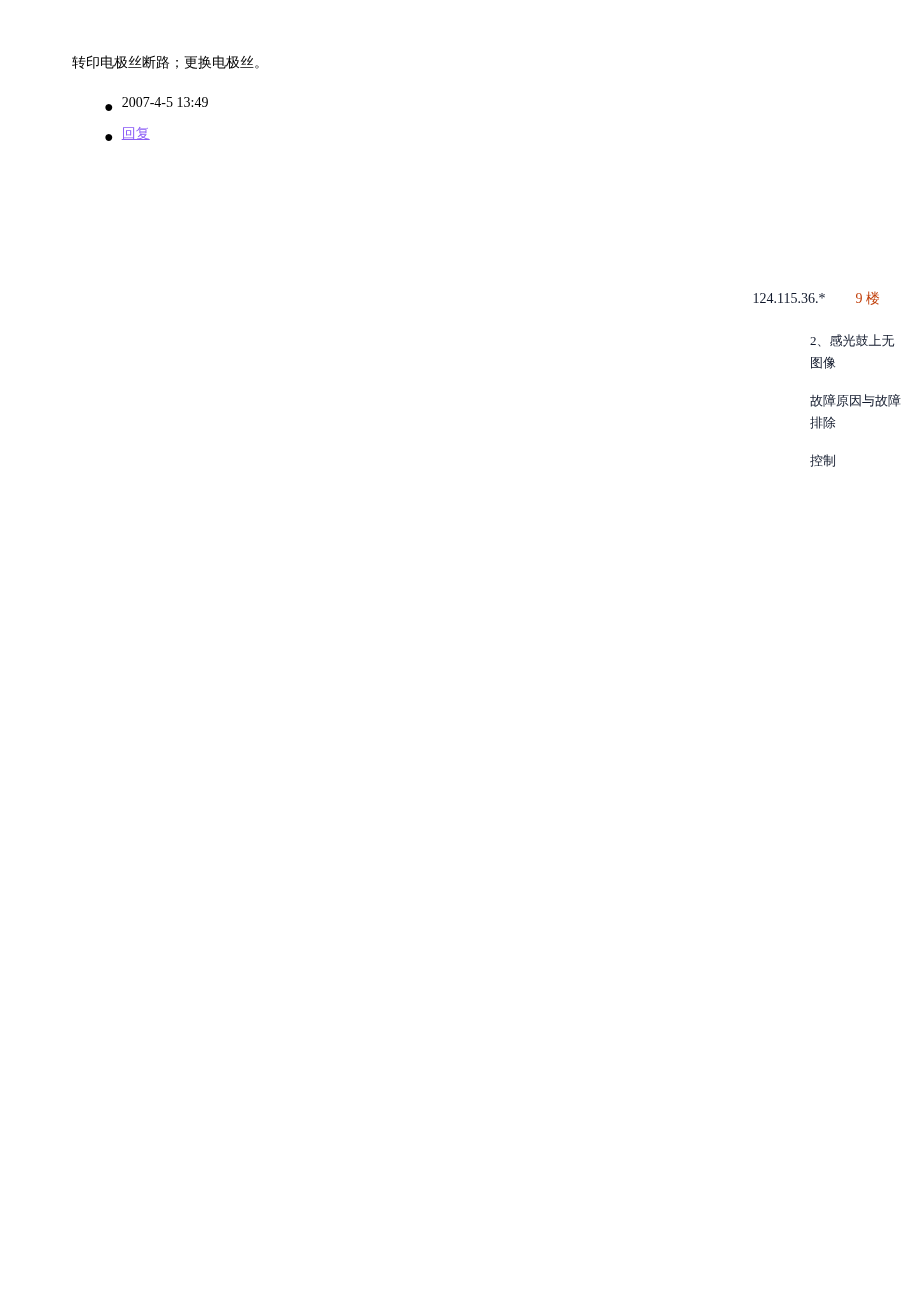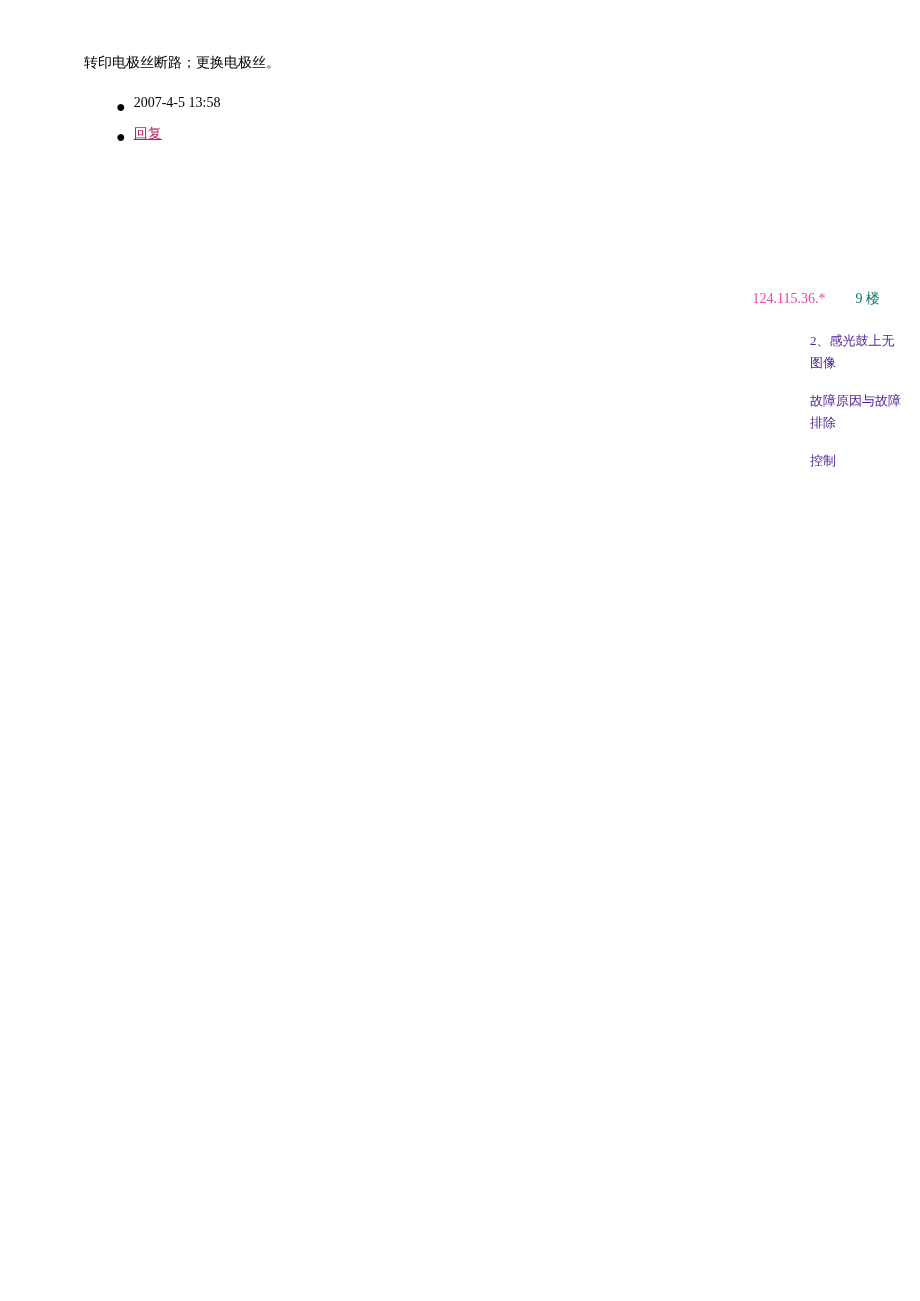--- a/index.html
+++ b/index.html
@@ -17,21 +17,21 @@
       position: relative;
     }
     .page-container {
       width: 920px;
       min-height: 1301px;
       background: #ffffff;
       padding: 30px 0;
       position: relative;
     }
     .left-section {
-      padding: 20px 56px;
+      padding: 20px 44px;
     }
     .left-content-item {
       margin-bottom: 18px;
       line-height: 1.7;
     }
     .left-content-item p {
       text-indent: 2em;
       line-height: 1.8;
     }
     .bullet-list {
@@ -44,50 +44,50 @@
       align-items: flex-start;
       gap: 8px;
     }
     .bullet-dot {
       color: #000;
       font-size: 16px;
       line-height: 1.5;
       flex-shrink: 0;
     }
     .reply-link {
-      color: #be185d;
+      color: #8b5cf6;
       text-decoration: underline;
       cursor: pointer;
     }
     .post-meta-right {
       position: absolute;
       right: 40px;
       top: 290px;
       text-align: right;
       font-size: 14px;
       color: #000;
       display: flex;
       gap: 30px;
       align-items: center;
     }
     .ip-address {
-      color: #ec4899;
+      color: #0f172a;
       margin-left: 32px;
     }
     .floor-number {
-      color: #0f766e;
+      color: #c2410c;
     }
     .right-content-block {
       position: absolute;
       right: 20px;
       top: 340px;
       width: 90px;
       font-size: 13px;
       line-height: 1.7;
-      color: #4c1d95;
+      color: #0f172a;
     }
     .right-block-item {
       margin-bottom: 16px;
     }
     .right-block-item p {
       line-height: 1.7;
     }
   </style>
 </head>
 <body>
@@ -97,21 +97,21 @@
   <div class="left-section">
 
     <div class="left-content-item">
       <p>转印电极丝断路；更换电极丝。</p>
     </div>
 
 
     <ul class="bullet-list">
       <li>
         <span class="bullet-dot">●</span>
-        <span>2007-4-5  13:58</span>
+        <span>2007-4-5  13:49</span>
       </li>
       <li>
         <span class="bullet-dot">●</span>
         <a class="reply-link">回复</a>
       </li>
     </ul>
 
   </div>
 
   <div class="post-meta-right">

